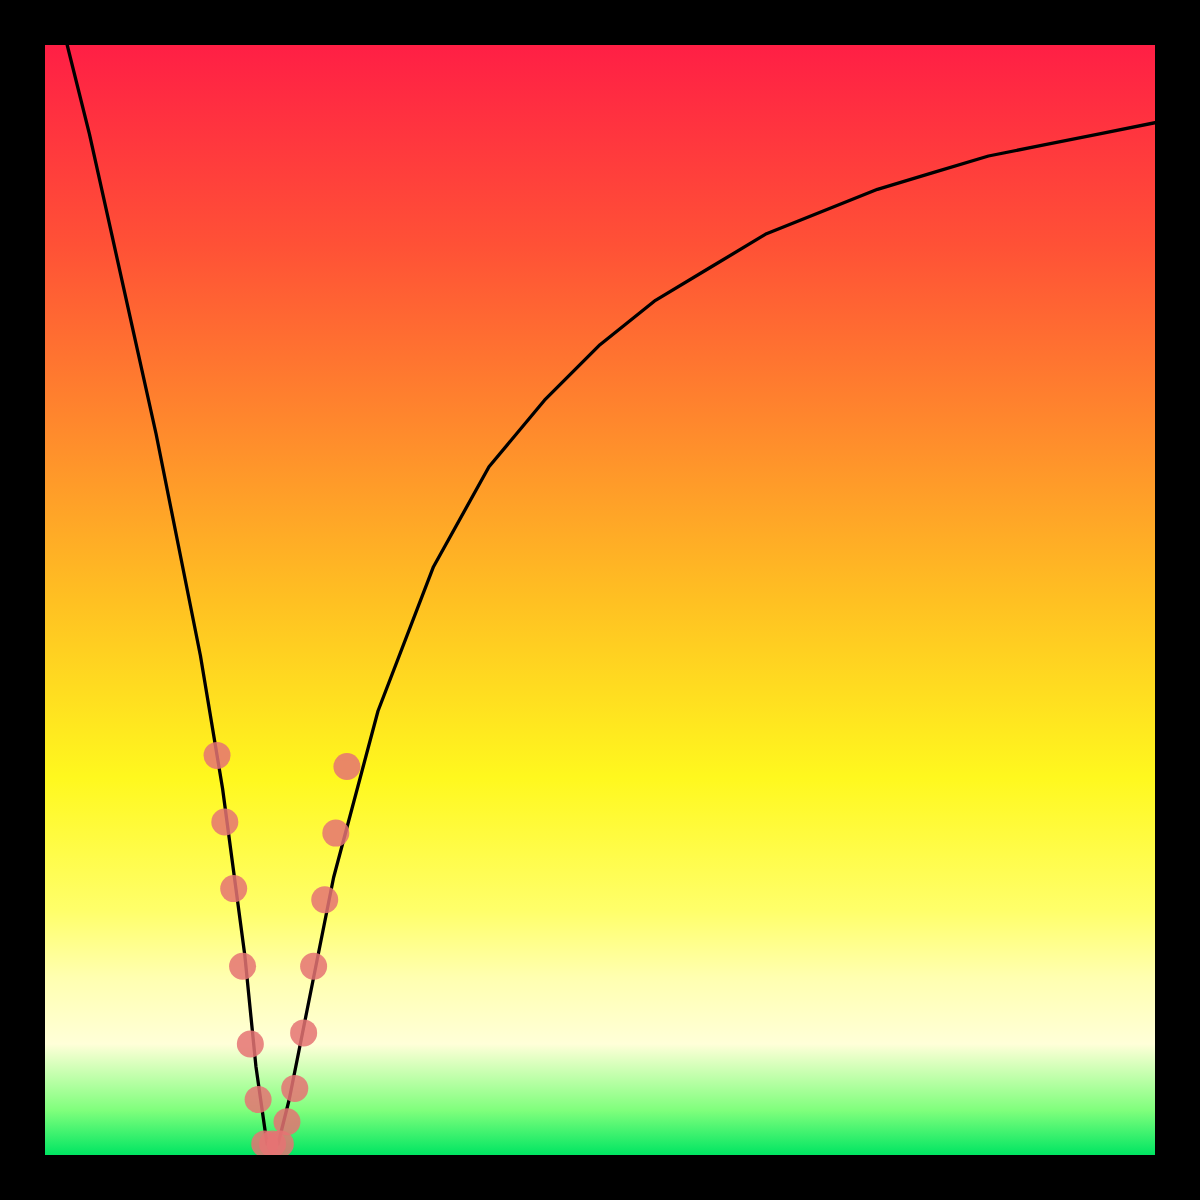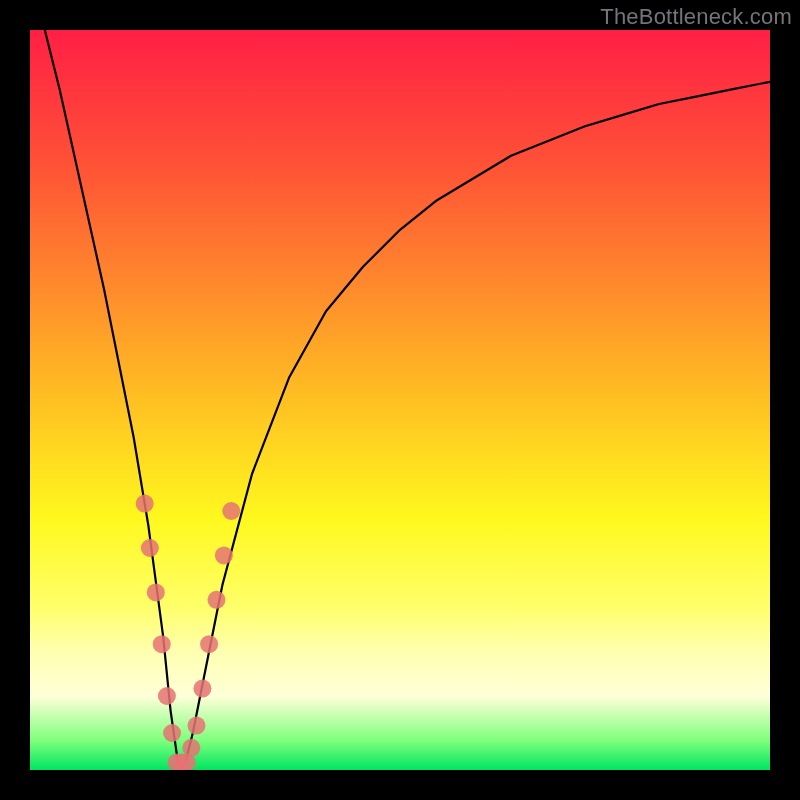--- a/index.html
+++ b/index.html
@@ -70,14 +70,13 @@
         <circle cx="156.88" cy="732.60" r="9" fill="#e57373" fill-opacity="0.85"></circle>
         <circle cx="161.32" cy="717.80" r="9" fill="#e57373" fill-opacity="0.85"></circle>
         <circle cx="166.50" cy="695.60" r="9" fill="#e57373" fill-opacity="0.85"></circle>
         <circle cx="172.42" cy="658.60" r="9" fill="#e57373" fill-opacity="0.85"></circle>
         <circle cx="179.08" cy="614.20" r="9" fill="#e57373" fill-opacity="0.85"></circle>
         <circle cx="186.48" cy="569.80" r="9" fill="#e57373" fill-opacity="0.85"></circle>
         <circle cx="193.88" cy="525.40" r="9" fill="#e57373" fill-opacity="0.85"></circle>
         <circle cx="201.28" cy="481.00" r="9" fill="#e57373" fill-opacity="0.85"></circle>
       </svg>
   </div>
-  <div class="watermark">TheBottleneck.com</div>
 </div>
 
 </body></html>

